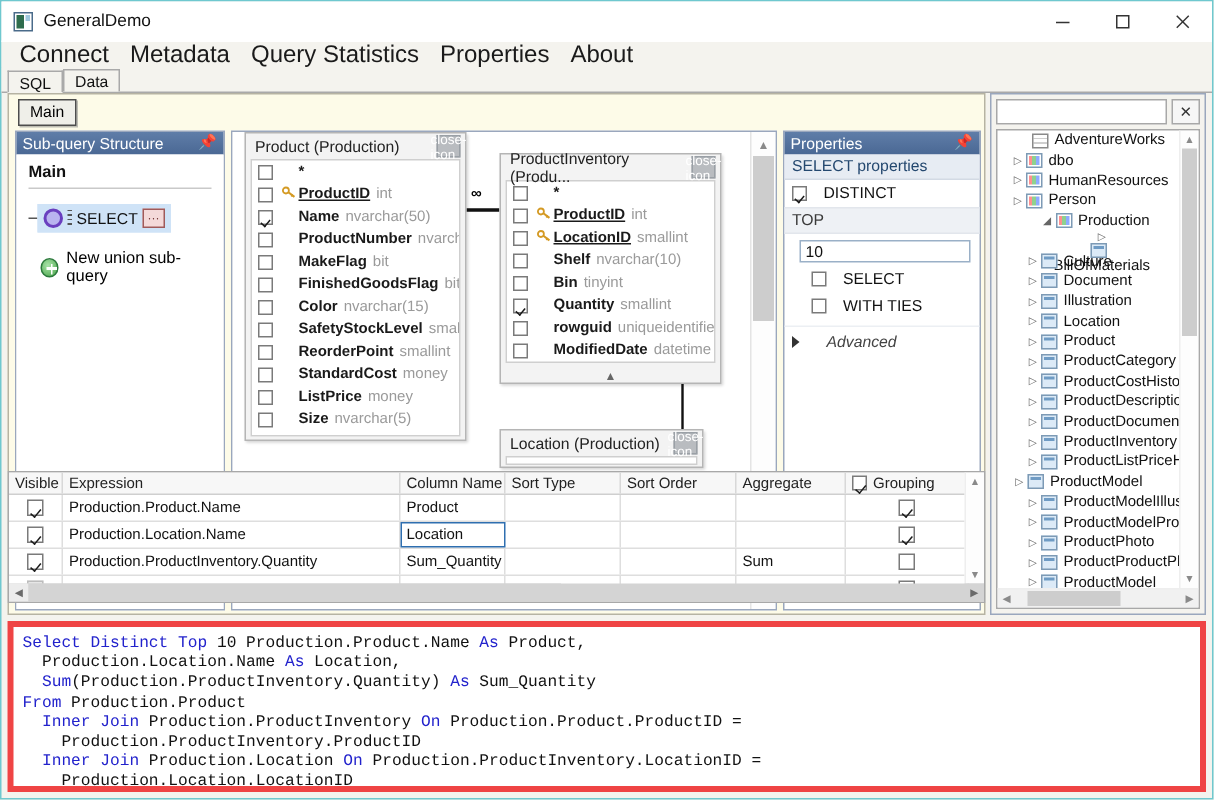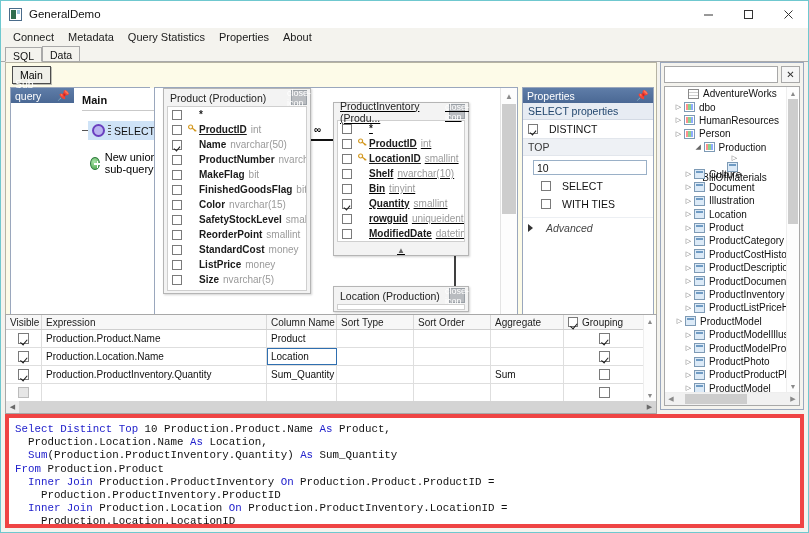--- a/index.html
+++ b/index.html
@@ -34,21 +34,21 @@
   }
   .title-text{font-size:11.5px;color:#111;}
   .win-btns{margin-left:auto;display:flex;height:26px;}
   .win-btn{width:40px;height:26px;display:flex;align-items:center;justify-content:center;color:#333;font-size:12px;}
   .win-btn svg{display:block;}
   
   .menubar{
     height:17px;background:#f4f3ee;display:flex;align-items:center;
     padding-left:5px;gap:0px;
   }
-  .menu-item{padding:1px 7px;font-size:11px;color:#1a1a1a;white-space:nowrap;}
+  .menu-item{padding:1px 7px;font-size:16px;color:#1a1a1a;white-space:nowrap;}
   
   .tabstrip{
     height:17px;background:#f4f3ee;display:flex;align-items:flex-end;
     padding-left:4px;border-bottom:1px solid #a9a9a9;box-sizing:border-box;
   }
   .tab{
     font-size:10.5px;color:#111;padding:1px 7px 1px 7px;line-height:14px;height:15px;
     box-sizing:border-box;
   }
   .tab.sel{background:#f4f3ee;border:1px solid #a9a9a9;border-bottom:1px solid #f4f3ee;
@@ -64,21 +64,21 @@
   }
   .maintab-row{height:22px;padding:3px 0 0 6px;box-sizing:border-box;}
   .maintab{
     display:inline-block;font-size:10.5px;padding:2px 7px;background:#efefe9;
     border:1px solid #4d4d4d;box-shadow:1px 1px 0 #bdbdb3;
   }
   
   .panes{position:absolute;left:4px;top:24px;right:2px;bottom:2px;display:flex;}
   .sqs{
     width:140px;background:#ffffff;border:1px solid #9aa7bd;box-sizing:border-box;
-    display:flex;flex-direction:row;justify-content:space-between;
+    display:flex;flex-direction:column;justify-content:space-between;
   }
   .panel-head{
     height:15px;background:linear-gradient(#5f7da8,#4a6894);color:#fff;font-size:10.5px;
     display:flex;align-items:center;padding:0 4px;box-sizing:border-box;
   }
   .panel-head .pin{margin-left:auto;font-size:10px;line-height:1;}
   .sqs-body{flex:1;background:#fff;padding:6px 8px;box-sizing:border-box;}
   .sqs-title{font-weight:bold;font-size:11px;color:#111;margin-bottom:4px;}
   .sqs-rule{height:1px;background:#c9c9c9;margin:2px 0 10px 0;}
   .select-node{
@@ -154,21 +154,21 @@
     display:flex;flex-direction:column;
   }
   .props-sub{background:#e7ecf3;font-size:10.5px;color:#24486f;padding:2px 5px;border-bottom:1px solid #d3dae4;}
   .props-row{display:flex;align-items:center;gap:5px;padding:3px 5px;font-size:10.5px;color:#111;}
   .props-label{background:#eef1f5;font-size:10.5px;color:#3a3a3a;padding:2px 5px;border-top:1px solid #e2e6ec;border-bottom:1px solid #e2e6ec;}
   .props-input{
     margin:4px 6px 2px 10px;height:15px;border:1px solid #9ab0c7;background:#fff;
     font-size:10.5px;color:#111;padding:0 3px;line-height:15px;box-sizing:border-box;
   }
   .props-indent{padding-left:18px;}
-  .adv-row{display:flex;align-items:center;gap:13px;padding:4px 5px;font-size:10.5px;color:#444;font-style:italic;border-top:1px solid #eceff3;margin-top:4px;}
+  .adv-row{display:flex;align-items:center;gap:18px;padding:4px 5px;font-size:10.5px;color:#444;font-style:italic;border-top:1px solid #eceff3;margin-top:4px;}
   .tri{width:0;height:0;border-left:5px solid #333;border-top:4px solid transparent;border-bottom:4px solid transparent;}
   
   .dbtree{
     position:absolute;right:4px;top:0;width:144px;height:348px;
     background:#f4f3ee;border:1px solid #9aa7bd;box-sizing:border-box;
     display:flex;flex-direction:column;padding:3px;
   }
   .search-row{display:flex;gap:3px;margin-bottom:3px;}
   .search-input{flex:1;height:17px;border:1px solid #a8a8a8;background:#fff;box-sizing:border-box;}
   .search-clear{
@@ -190,21 +190,21 @@
   .ic-table{border:1px solid #7d9ab5;background:#dceaf7;position:relative;}
   .ic-table::after{content:"";position:absolute;left:1px;top:1px;right:1px;height:2px;background:#6f9bc4;}
   .tree-vs{position:absolute;right:0;top:0;bottom:13px;width:12px;background:#fdfdfd;border-left:1px solid #eee;}
   .tree-vs .arrow{height:12px;display:flex;align-items:center;justify-content:center;font-size:7px;color:#8a8a8a;}
   .tree-vs .thumb{position:absolute;top:12px;left:1px;right:1px;height:125px;background:#cdcdcd;}
   .tree-hs{position:absolute;left:0;right:0;bottom:0;height:12px;background:#f1f1f1;border-top:1px solid #eee;}
   .tree-hs .arrow{position:absolute;top:0;height:12px;width:12px;display:flex;align-items:center;justify-content:center;font-size:7px;color:#8a8a8a;}
   .tree-hs .thumb{position:absolute;top:1px;bottom:1px;left:20px;width:62px;background:#cdcdcd;}
   
   .grid{
-    position:absolute;left:4px;right:151px;top:252px;height:100px;
+    position:absolute;left:4px;right:151px;top:252px;height:88px;
     background:#fff;border:1px solid #a8a8a8;box-sizing:border-box;overflow:hidden;
   }
   .g-head{display:flex;height:14px;background:#f7f7f7;border-bottom:1px solid #cfcfcf;}
   .g-head .gc{
     font-size:10px;color:#222;border-right:1px solid #d8d8d8;padding-left:4px;
     display:flex;align-items:center;box-sizing:border-box;height:14px;
   }
   .g-row{display:flex;height:17px;border-bottom:1px solid #dedede;}
   .g-row .gc{
     font-size:10px;color:#111;border-right:1px solid #dedede;padding-left:4px;
@@ -399,21 +399,21 @@
                     <span class="ftype">nvarchar(5)</span>
                   </div>
                 <div class="fld">
                     <span class="cb"></span>
                     <span class="nokey"></span>
                     <span class="fname">SizeUnitMeasureCode</span>
                   </div>
               </div>
             </div>
 
-            <div class="tbl" style="left:178px;top:14px;width:136px;height:154px;text-decoration:underline;">
+            <div class="tbl" style="left:178px;top:14px;width:148px;height:154px;">
               <div class="tbl-head">
                 <span>ProductInventory (Produ...</span>
                 <span class="x">close-icon</span>
               </div>
               <div class="tbl-body" style="height:122px;">
                 <div class="fld">
                     <span class="cb"></span>
                     <span class="nokey"></span>
                     <span class="fname">*</span>
                   </div>

